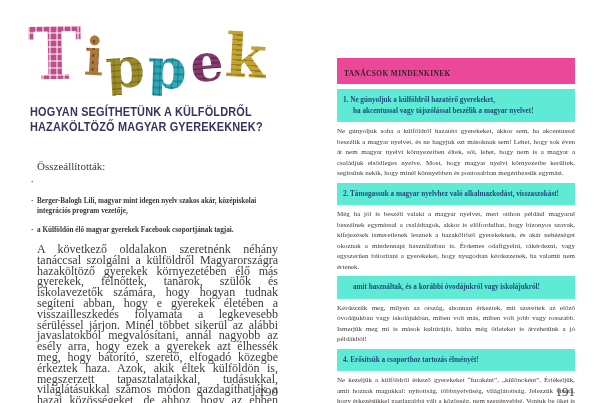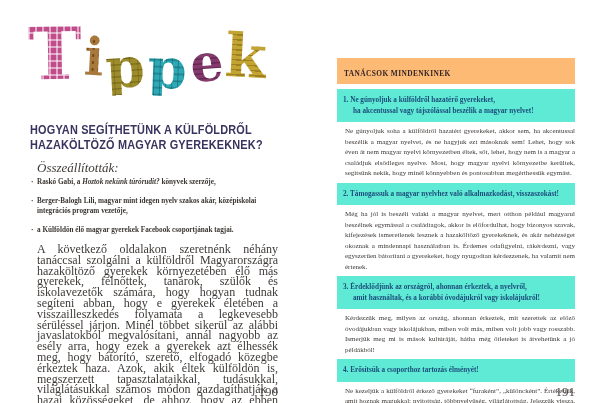--- a/index.html
+++ b/index.html
@@ -31,74 +31,73 @@
       background-image:repeating-linear-gradient(90deg, rgba(10,90,100,.5) 0 1.5px, transparent 1.5px 6px),
                        repeating-linear-gradient(0deg, rgba(10,90,100,.4) 0 1.5px, transparent 1.5px 7px);}
   .tl-e{font-size:52px;transform:rotate(-4deg) translateY(2px);margin-left:3px;
       background-color:#843a6d;
       background-image:repeating-linear-gradient(0deg, rgba(40,5,30,.5) 0 1.5px, transparent 1.5px 5px);}
   .tl-k{font-size:60px;transform:rotate(3deg) translateY(-2px);margin-left:2px;
       background-color:#c3a332;
       background-image:repeating-linear-gradient(0deg, rgba(120,95,15,.5) 0 1.5px, transparent 1.5px 5px);}
 
   
-  .headline{position:absolute;left:30px;top:122px;}
+  .headline{position:absolute;left:30px;top:104px;}
   .headline-line{display:block;transform:scaleX(.84);transform-origin:0 50%;
       white-space:nowrap;font-family:"Liberation Sans", sans-serif;font-weight:bold;
       font-size:13px;line-height:15px;letter-spacing:.2px;color:#38345f;}
 
-  .compiled{position:absolute;left:37px;top:160px;font-size:13px;color:#3e3a37;font-style:italic;}
+  .compiled{position:absolute;left:37px;top:160px;font-size:11px;color:#3e3a37;}
 
   .contribs{position:absolute;left:31px;top:177px;width:245px;}
   .contrib{display:flex;margin-bottom:8px;font-weight:bold;font-size:7.2px;
       line-height:10.5px;color:#3a3633;}
   .contrib .marker{width:6px;flex:0 0 6px;}
   .contrib .it{font-style:italic;}
 
   .intro{position:absolute;left:37px;top:244px;width:241px;font-size:12px;
       line-height:10.8px;text-align:justify;color:#3e3a37;}
   .thanks{position:absolute;left:37px;top:352px;width:241px;font-size:7px;color:#3e3a37;}
 
   .pagenum{position:absolute;top:384px;width:100%;text-align:right;
       font-size:13px;color:#4a4543;}
   #page-left .pagenum{width:248px;left:30px;}
   #page-right .pagenum{width:238px;left:37px;}
 
   
   .rcol{position:absolute;left:37px;top:58px;width:238px;}
-  .banner{background:#fdba74;padding:4px 0 4px 7px;margin-bottom:5px;}
+  .banner{background:#ec4899;padding:4px 0 4px 7px;margin-bottom:5px;}
   .banner-text{font-family:"Liberation Serif", serif;font-weight:bold;font-size:7.4px;
       letter-spacing:.4px;color:#332428;white-space:nowrap;}
   .secbox{background:#5eead4;padding:6px 6px;margin:4px 0 4px 0;}
   .sec-line{font-weight:bold;font-size:7.2px;line-height:10.5px;color:#1d4d7c;
       white-space:nowrap;overflow:hidden;}
   .sec-line2:not(:empty){padding-left:10px;}
   .sec-body{font-size:7px;line-height:10.5px;text-align:justify;color:#3e3a37;
-      margin:0 0 4px 8px;}
+      margin:0 0 4px 0;}
 </style>
 </head>
 <body>
 
 <div class="page" id="page-left">
 
   <div class="title">
     <span class="tl tl-T">T</span><span class="tl tl-i">i</span><span class="tl tl-p1">p</span><span class="tl tl-p2">p</span><span class="tl tl-e">e</span><span class="tl tl-k">k</span>
   </div>
 
   <div class="headline">
     <span class="headline-line">HOGYAN SEGÍTHETÜNK A KÜLFÖLDRŐL</span>
     <span class="headline-line">HAZAKÖLTÖZŐ MAGYAR GYEREKEKNEK?</span>
   </div>
 
   <div class="compiled">Összeállították:</div>
 
   <div class="contribs">
     <div class="contrib">
       <span class="marker">·</span>
-      <div><span>Raskó Gabi, a </span><span class="it">Hoztok nekünk túrórudit?</span><span> könyvek szerzője,</span></div>
     </div>
     <div class="contrib">
       <span class="marker">·</span>
       <div><span>Berger-Balogh Lili, magyar mint idegen nyelv szakos akár, középiskolai integrációs program vezetője,</span></div>
     </div>
     <div class="contrib">
       <span class="marker">·</span>
       <div><span>a Külföldön élő magyar gyerekek Facebook csoportjának tagjai.</span></div>
     </div>
   </div>
@@ -122,21 +121,20 @@
     </div>
     <div class="sec-body">Ne gúnyoljuk soha a külföldről hazatért gyerekeket, akkor sem, ha akcentussal beszélik a magyar nyelvet, és ne hagyjuk ezt másoknak sem! Lehet, hogy sok éven át nem magyar nyelvi környezetben éltek, sőt, lehet, hogy nem is a magyar a családjuk elsődleges nyelve. Most, hogy magyar nyelvi környezetbe kerültek, segítsünk nekik, hogy minél könnyebben és pontosabban megérthessük egymást.</div>
 
     <div class="secbox">
       <div class="sec-line">2. Támogassuk a magyar nyelvhez való alkalmazkodást, visszaszokást!</div>
       <div class="sec-line sec-line2"></div>
     </div>
     <div class="sec-body">Még ha jól is beszéli valaki a magyar nyelvet, mert otthon például magyarul beszélnek egymással a családtagok, akkor is előfordulhat, hogy bizonyos szavak, kifejezések ismeretlenek lesznek a hazaköltöző gyerekeknek, és akár nehézséget okoznak a mindennapi használatban is. Érdemes odafigyelni, rákérdezni, vagy egyszerűen bátorítani a gyerekeket, hogy nyugodtan kérdezzenek, ha valamit nem értenek.</div>
 
     <div class="secbox">
-      <div class="sec-line">3. Érdeklődjünk az országról, ahonnan érkeztek, a nyelvről,</div>
       <div class="sec-line sec-line2">amit használtak, és a korábbi óvodájukról vagy iskolájukról!</div>
     </div>
     <div class="sec-body">Kérdezzük meg, milyen az ország, ahonnan érkeztek, mit szerettek az előző óvodájukban vagy iskolájukban, miben volt más, miben volt jobb vagy rosszabb. Ismerjük meg mi is mások kultúráját, hátha még ötleteket is átvehetünk a jó példákból!</div>
 
     <div class="secbox">
       <div class="sec-line">4. Erősítsük a csoporthoz tartozás élményét!</div>
       <div class="sec-line sec-line2"></div>
     </div>
     <div class="sec-body">Ne kezeljük a külföldről érkező gyerekeket “furaként”, „különcként”. Értékeljük, amit hoznak magukkal: nyitottság, többnyelvűség, világlátottság. Jelezzük vissza, hogy érkezésükkel gazdagabbá vált a közösség, nem szegényebbé. Vonjuk be őket is a közösségi programokba, ne felejtkezzünk el róluk sem a születésnapi vagy más meghívásoknál.</div>
 

